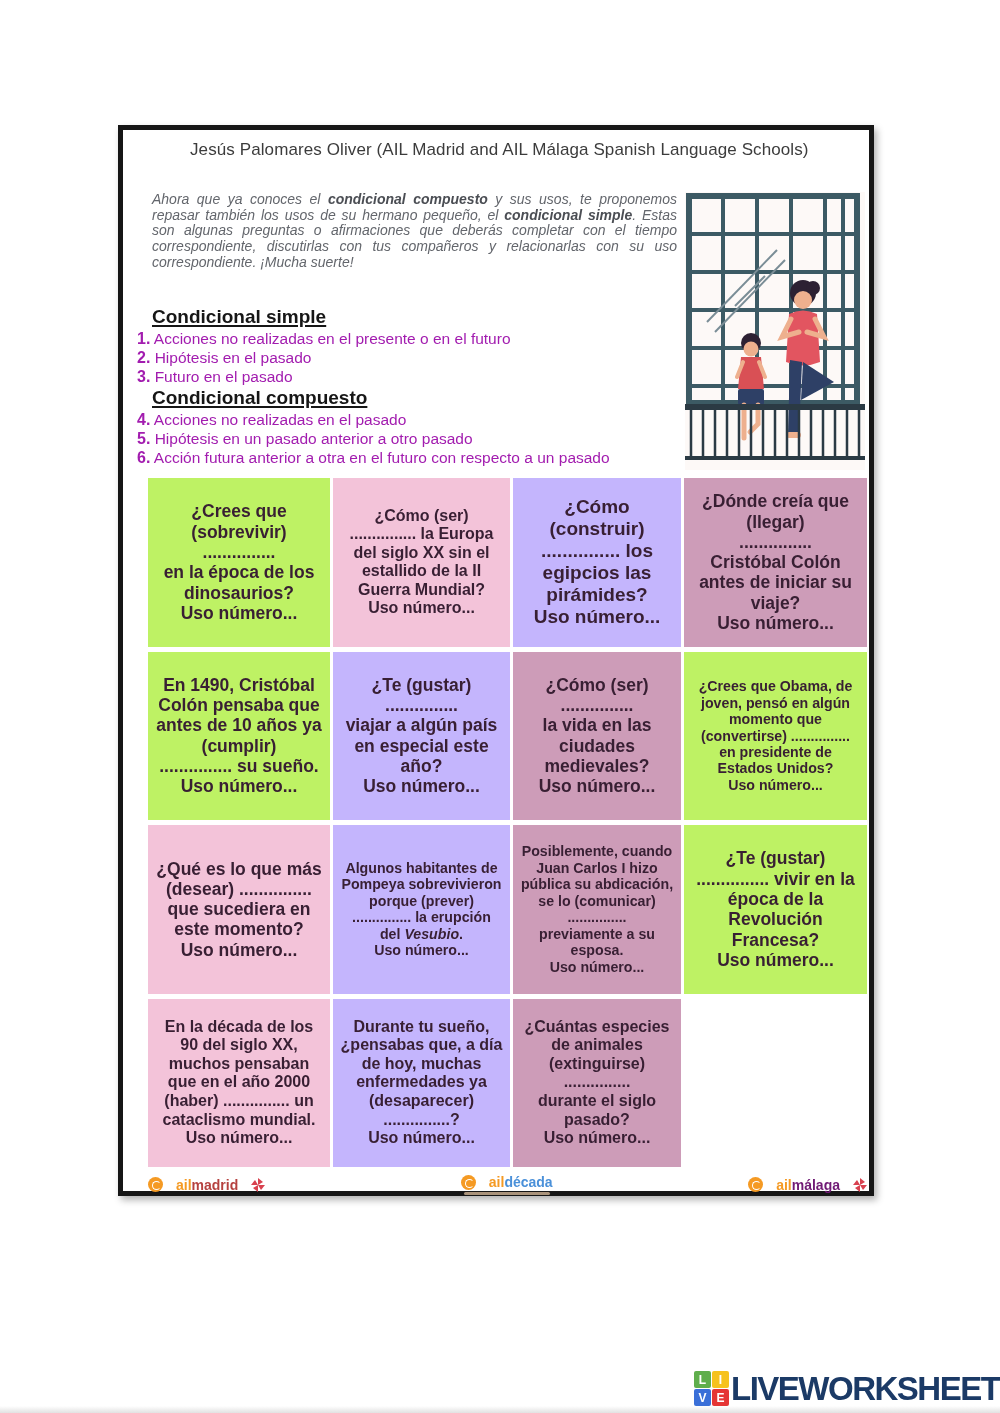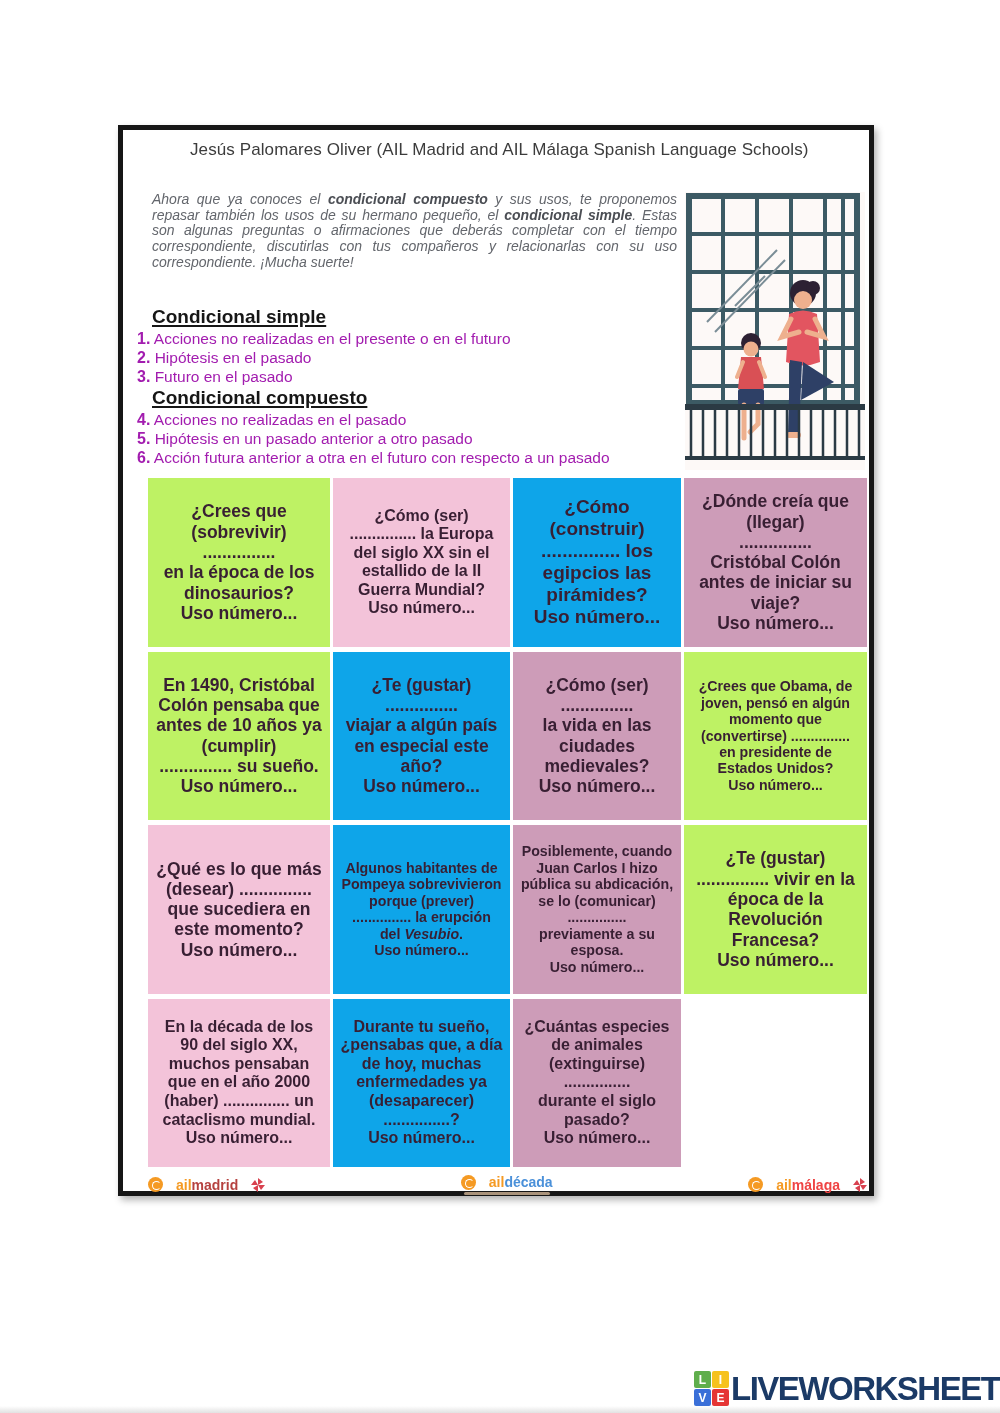--- a/index.html
+++ b/index.html
@@ -44,40 +44,40 @@
     display:grid; grid-template-columns:182px 177px 168px 183px;
     grid-template-rows:repeat(4,1fr); column-gap:3px; row-gap:5px;
   }
   .card {
     display:flex; align-items:center; justify-content:center;
     padding:4px 7px; text-align:center; overflow:hidden;
   }
   .card-inner {
     white-space:pre-line; color:#381f33; font-weight:700; line-height:1.16; width:100%;
   }
-  .c1{background:#bef264}.c2{background:#f3c3d9}.c3{background:#0ea5e9}.c4{background:#cd9cb8}
+  .c1{background:#bef264}.c2{background:#f3c3d9}.c3{background:#c4b5fd}.c4{background:#cd9cb8}
   .fs-a .card-inner{font-size:19px}
   .fs-b .card-inner{font-size:17.5px}
   .fs-c .card-inner{font-size:16px}
   .fs-d .card-inner{font-size:14.2px}
   .hand {
     font-family:"DejaVu Serif", serif; font-style:italic; font-weight:700;
     color:#e8527f;
   }
 
   
   .footer {
     position:absolute; left:25px; top:1044px; width:719px;
     display:flex; justify-content:space-between; align-items:center;
   }
   .ail-logo { display:flex; align-items:center; gap:13px; font-size:14px; font-weight:800; }
   .ail-orange { color:#f59a23; }
   .ail-madrid-name { color:#b5413f; }
   .ail-esp-name { color:#4a90d9; }
-  .ail-malaga-name { color:#ef4444; }
+  .ail-malaga-name { color:#701a75; }
   .ail-badge {
     width:15px; height:15px; border-radius:50%; background:#f59a23; position:relative; display:inline-block;
   }
   .ail-badge::after {
     content:""; position:absolute; left:4px; top:4px; width:7px; height:7px;
     border:1.7px solid #fff; border-radius:50%; border-right-color:transparent;
   }
   .tagline { height:3px; width:86px; background:#e9c9a6; opacity:.7; margin-top:2px; border-radius:2px; }
   .esp-wrap { display:flex; flex-direction:column; align-items:center; }
 

